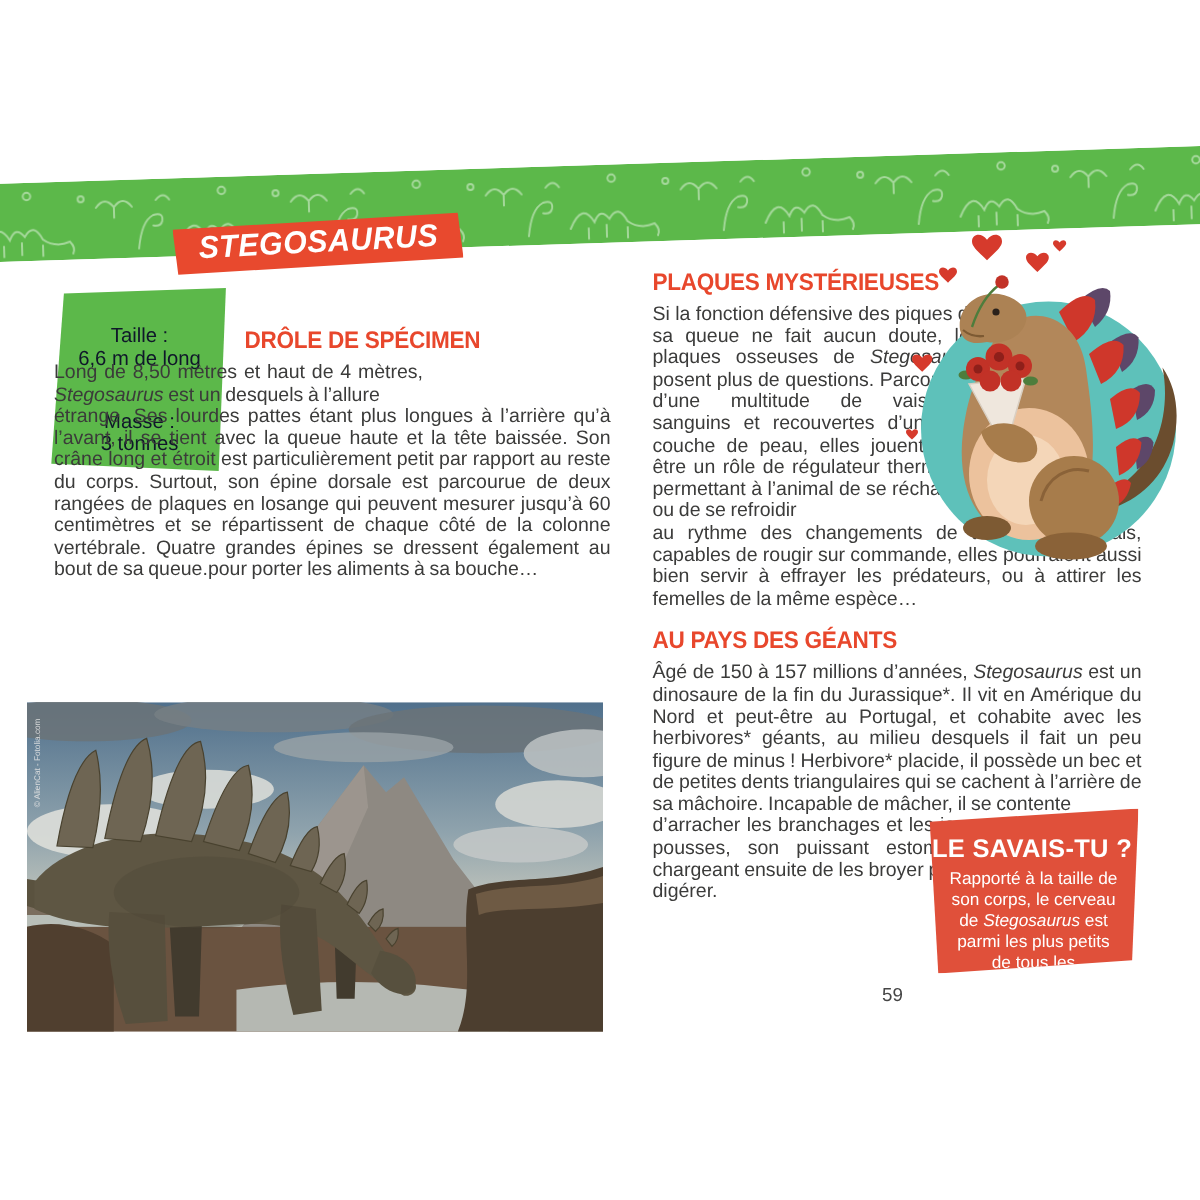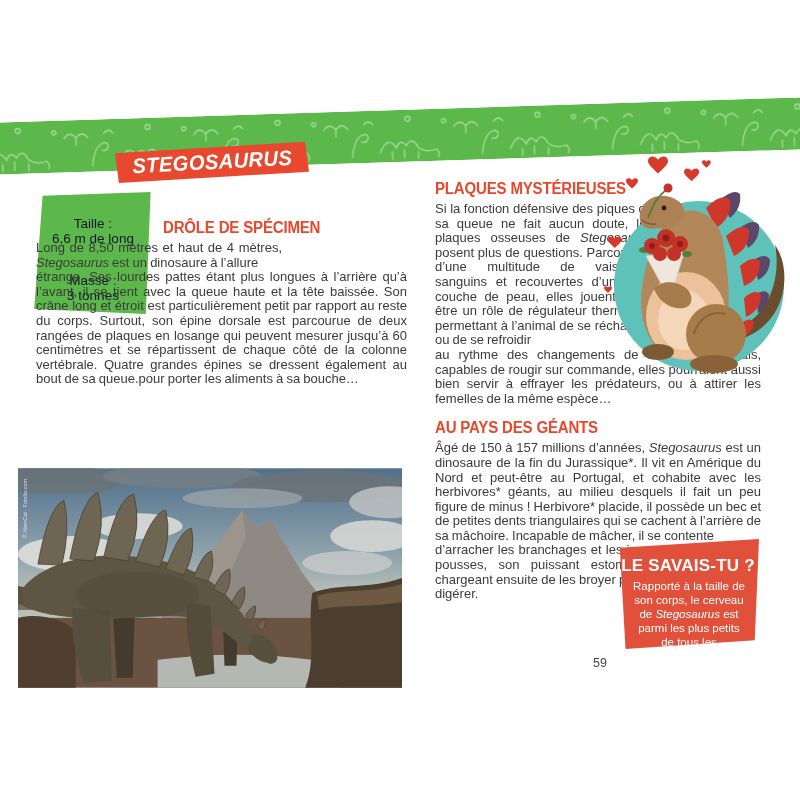--- a/index.html
+++ b/index.html
@@ -34,21 +34,21 @@
   .ge2{width:230px;}
   
   .photo{position:absolute;left:18px;top:468px;width:384px;height:220px;}
   
   .cartoon{position:absolute;left:602px;top:148px;width:196px;height:236px;}
   
   .dyk{position:absolute;left:617px;top:539px;width:142px;height:110px;background:#e0503a;
        clip-path:polygon(2% 8%,100% 0%,97% 92%,6% 100%);color:#fff;text-align:center;}
   .dyk .t{font-weight:bold;font-size:17px;margin-top:17px;letter-spacing:.2px;}
   .dyk .b{font-size:11.5px;line-height:14px;padding:3px 12px 0 14px;}
-  .pageno{position:absolute;left:588px;top:656px;width:24px;text-align:center;font-size:12.5px;color:#454545;}
+  .pageno{position:absolute;left:588px;top:656px;width:24px;text-align:left;font-size:12.5px;color:#454545;}
 </style>
 </head>
 <body>
 
 <div class="page">
 
   <svg class="band" width="832" height="52" style="transform:rotate(-1.8deg);" viewBox="0 0 832 52">
     <defs>
       <pattern id="dpat" width="130" height="52" patternUnits="userSpaceOnUse">
         <g fill="none" stroke="#ffffff" stroke-opacity="0.45" stroke-width="1.3" stroke-linecap="round">
@@ -80,21 +80,21 @@
       <div>3 tonnes</div>
     </div>
     <div class="grp">
       <div>Période :</div>
       <div>Jurassique</div>
     </div>
   </div>
 
   <div class="col-left">
     <div class="h h-specimen">DRÔLE DE SPÉCIMEN</div>
-    <p class="body sp1"><span>Long de 8,50 mètres et haut de 4 mètres, </span><span class="it">Stegosaurus</span><span> est un dinosaure à l’allure</span></p>
+    <p class="body sp1"><span>Long de 8,50 mètres et haut de 4 mètres, </span><span class="it">Stegosaurus</span><span> est un desquels à l’allure</span></p>
     <p class="body sp2"><span>étrange. Ses lourdes pattes étant plus longues à l’arrière qu’à l’avant, il se tient avec la queue haute et la tête baissée. Son crâne long et étroit est particulièrement petit par rapport au reste du corps. Surtout, son épine dorsale est parcourue de deux rangées de plaques en losange qui peuvent mesurer jusqu’à 60 centimètres et se répartissent de chaque côté de la colonne vertébrale. Quatre grandes épines se dressent également au bout de sa queue.pour porter les aliments à sa bouche…</span></p>
   </div>
 
   <div class="col-right">
     <div class="h">PLAQUES MYSTÉRIEUSES</div>
     <p class="body pq1"><span>Si la fonction défensive des piques de sa queue ne fait aucun doute, les plaques osseuses de </span><span class="it">Stegosaurus</span><span> posent plus de questions. Parcourues d’une multitude de vaisseaux sanguins et recouvertes d’une fine couche de peau, elles jouent peut-être un rôle de régulateur thermique, permettant à l’animal de se réchauffer ou de se refroidir</span></p>
     <p class="body pq2"><span>au rythme des changements de température. Mais, capables de rougir sur commande, elles pourraient aussi bien servir à effrayer les prédateurs, ou à attirer les femelles de la même espèce…</span></p>
     <div class="h h-geants">AU PAYS DES GÉANTS</div>
     <p class="body ge1"><span>Âgé de 150 à 157 millions d’années, </span><span class="it">Stegosaurus</span><span> est un dinosaure de la fin du Jurassique*. Il vit en Amérique du Nord et peut-être au Portugal, et cohabite avec les herbivores* géants, au milieu desquels il fait un peu figure de minus ! Herbivore* placide, il possède un bec et de petites dents triangulaires qui se cachent à l’arrière de sa mâchoire. Incapable de mâcher, il se contente</span></p>
     <p class="body ge2"><span>d’arracher les branchages et les jeunes pousses, son puissant estomac se chargeant ensuite de les broyer pour les digérer.</span></p>

